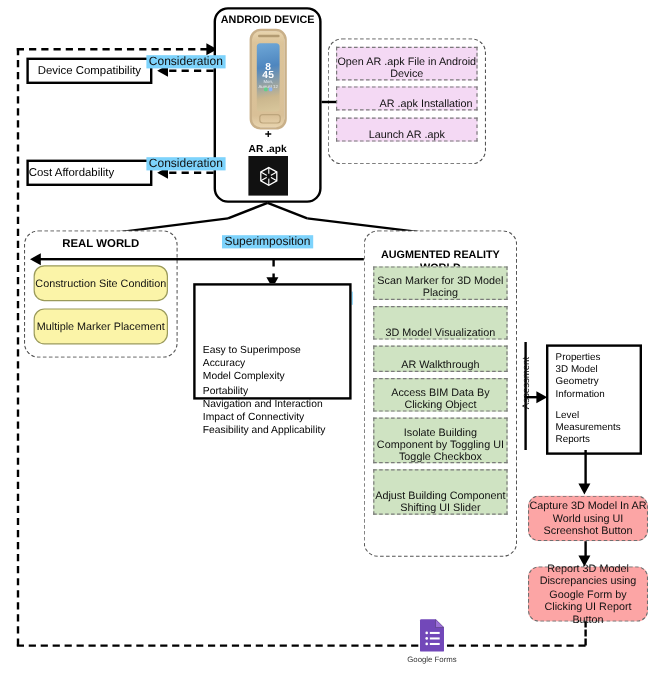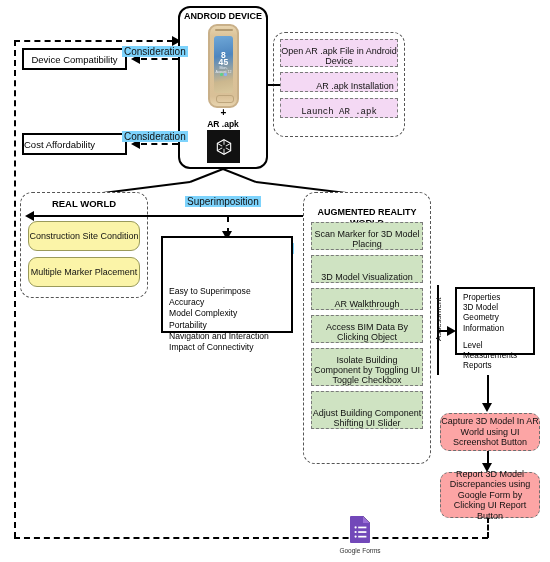--- a/index.html
+++ b/index.html
@@ -115,21 +115,21 @@
   <div class="abs dashgroup" style="left:273px;top:32px;width:132px;height:105px;"></div>
   <div class="abs hline" style="left:268px;top:84px;width:18px;"></div>
   <div class="abs arrR" style="left:285px;top:80px;"></div>
 
   <div class="abs chip pink" style="left:280px;top:39px;width:118px;height:28px;font-size:9px;">
     <span>Open AR .apk File in Android Device</span>
   </div>
   <div class="abs chip pink" style="left:280px;top:72px;width:118px;height:20px;font-size:9px;padding-left:32px;">
     <span>AR .apk Installation</span>
   </div>
-  <div class="abs chip pink" style="left:280px;top:98px;width:118px;height:20px;font-size:9px;font-family:Liberation Mono, monospace;">
+  <div class="abs chip pink" style="left:280px;top:98px;width:118px;height:20px;font-size:9px;">
     <span>Launch AR .apk</span>
   </div>
 
   <svg class="abs" style="left:0;top:160px;width:550px;height:50px;">
     <line x1="223" y1="9" x2="190" y2="22" stroke="#000" stroke-width="2"></line>
     <line x1="223" y1="9" x2="256" y2="22" stroke="#000" stroke-width="2"></line>
     <line x1="190" y1="22" x2="32" y2="42" stroke="#000" stroke-width="2"></line>
     <line x1="256" y1="22" x2="420" y2="42" stroke="#000" stroke-width="2"></line>
     <polygon points="28,42 40,36 39,47" fill="#000"></polygon>
     <polygon points="424,42 412,36 413,47" fill="#000"></polygon>
@@ -154,20 +154,21 @@
   <div class="abs lbl" style="left:243px;top:214px;margin-top:29px;">Evaluation</div>
 
   <div class="abs solidbox" style="left:161px;top:236px;width:132px;height:97px;padding:4px 0 0 6px;">
     <div style="font-size:8.6px;line-height:11.2px;margin-top:44px;">
       <div>Easy to Superimpose</div>
       <div>Accuracy</div>
       <div>Model Complexity</div>
       <div>Portability</div>
       <div>Navigation and Interaction</div>
       <div>Impact of Connectivity</div>
+      <div>Feasibility and Applicability</div>
     </div>
   </div>
 
   <div class="abs dashgroup" style="left:303px;top:192px;width:128px;height:272px;"></div>
   <div class="abs ttl" style="left:307px;top:196px;width:120px;font-size:9px;line-height:11px;margin-top:11px;">AUGMENTED REALITY WORLD</div>
 
   <div class="abs chip green" style="left:311px;top:222px;width:112px;height:28px;font-size:9px;">
     <span>Scan Marker for 3D Model Placing</span>
   </div>
   <div class="abs chip green" style="left:311px;top:255px;width:112px;height:28px;font-size:9px;">
@@ -184,21 +185,21 @@
   </div>
   <div class="abs chip green" style="left:311px;top:391px;width:112px;height:38px;font-size:9px;">
     <span>Adjust Building Component Shifting UI Slider</span>
   </div>
 
   <div class="abs vline" style="left:437px;top:285px;height:90px;"></div>
   <div class="abs vlbl" style="left:434px;top:341px;">Assessment</div>
   <div class="abs hdash-thin" style="left:437px;top:330px;width:12px;"></div>
   <div class="abs arrR" style="left:447px;top:326px;"></div>
 
-  <div class="abs solidbox" style="left:455px;top:287px;width:80px;height:68px;padding:4px 0 0 6px;">
+  <div class="abs solidbox" style="left:455px;top:287px;width:80px;height:92px;padding:4px 0 0 6px;">
     <div style="font-size:8.2px;line-height:10.2px;">
       <div>Properties</div>
       <div>3D Model</div>
       <div>Geometry</div>
       <div>Information</div>
       <div style="height:7px;"></div>
       <div>Level</div>
       <div>Measurements</div>
       <div>Reports</div>
     </div>

